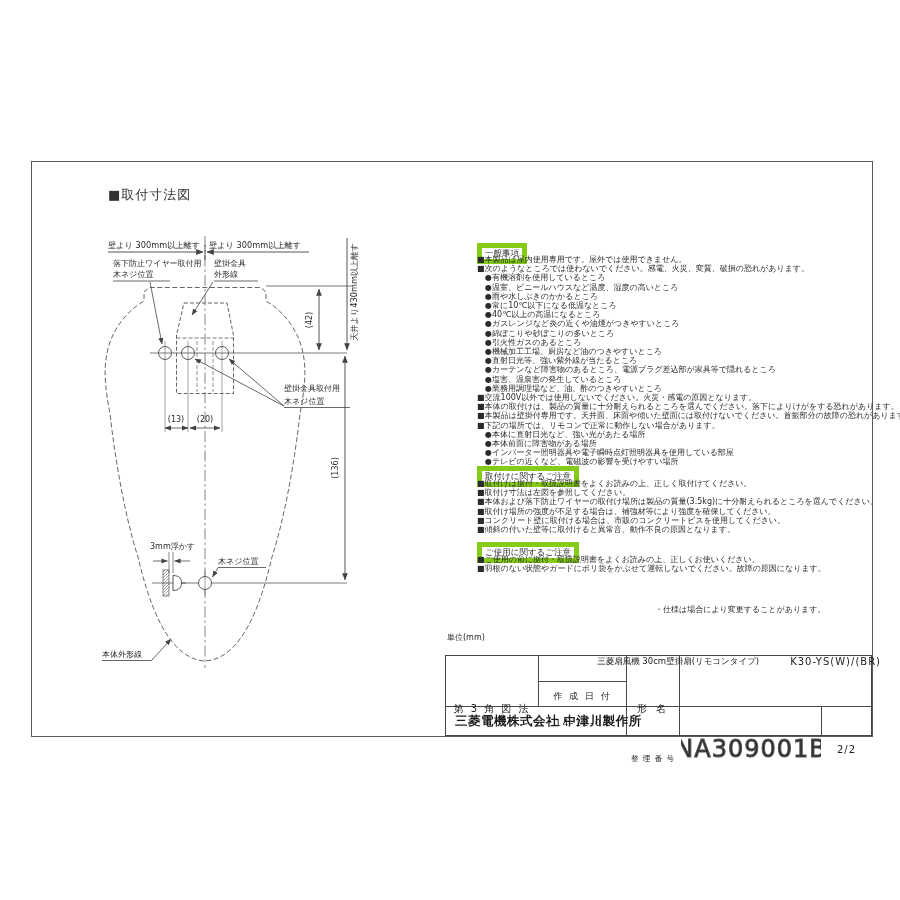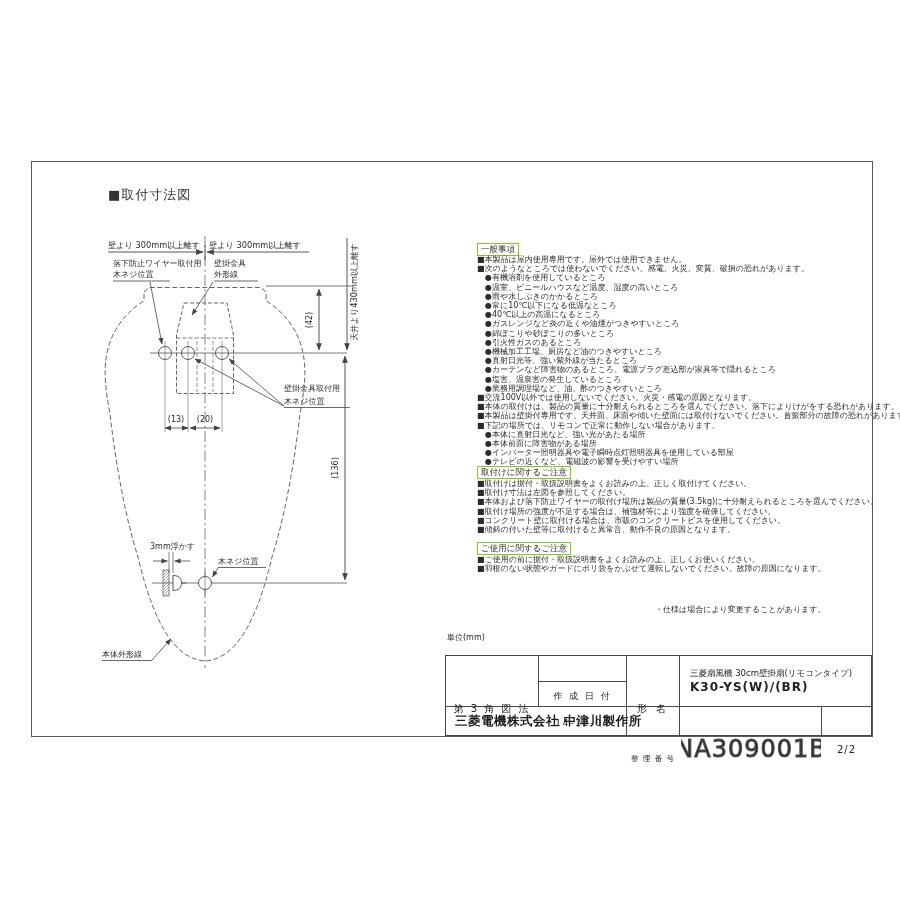--- a/index.html
+++ b/index.html
@@ -4,32 +4,32 @@
 <style>
   html,body{margin:0;padding:0;background:#fff;}
   body{font-family:"DejaVu Sans","Liberation Sans",sans-serif;color:#222;}
   .page{position:relative;width:900px;height:900px;background:#fff;overflow:hidden;}
   .abs{position:absolute;}
   .border-frame{border:1px solid #5a5a5a;}
   .doc-title{font-size:13px;font-weight:500;letter-spacing:1px;color:#333;}
   .notes{font-size:8px;line-height:9.2px;color:#2b2b2b;}
   .nline{white-space:nowrap;}
   .ind{padding-left:8px;}
-  .sec-head{display:inline-block;border:1px solid #84cc16;padding:0 3px 1px 3px;font-size:8.5px;line-height:10px;color:#2b2b2b;background:#fff;white-space:nowrap;}
+  .sec-head{display:inline-block;border:5px solid #84cc16;padding:0 3px 1px 3px;font-size:8.5px;line-height:10px;color:#2b2b2b;background:#fff;white-space:nowrap;}
   .small-note{font-size:8px;color:#2b2b2b;white-space:nowrap;}
   .tb-line{background:#4a4a4a;}
   .cell{display:flex;align-items:center;font-size:10px;color:#222;white-space:nowrap;}
   .center{justify-content:center;margin-top:28px;}
   .c-proj{font-size:10px;letter-spacing:2px;}
   .c-datelab{font-size:9px;letter-spacing:2px;}
   .c-dateval{font-size:9.5px;letter-spacing:1.5px;}
   .c-keisho{font-size:10px;letter-spacing:3px;}
-  .c-model{flex-direction:column;align-items:flex-start;justify-content:center;padding-left:10px;}
+  .c-model{align-items:flex-start;justify-content:flex-end;padding-left:10px;gap:31px;}
   .c-model .l1{font-size:8.5px;}
-  .c-model .l2{font-size:12px;letter-spacing:1px;font-weight:bold;}
+  .c-model .l2{font-size:10px;letter-spacing:1px;}
   .c-company{gap:4px;padding-left:5px;font-weight:bold;font-size:12.5px;letter-spacing:0.5px;color:#1c1c1c;}
   .c-reflab{font-size:7.5px;letter-spacing:1px;}
   .c-page{font-size:10px;letter-spacing:1px;}
   svg text{fill:#2b2b2b;}
 </style>
 </head>
 <body>
 
 <div class="page">
 

